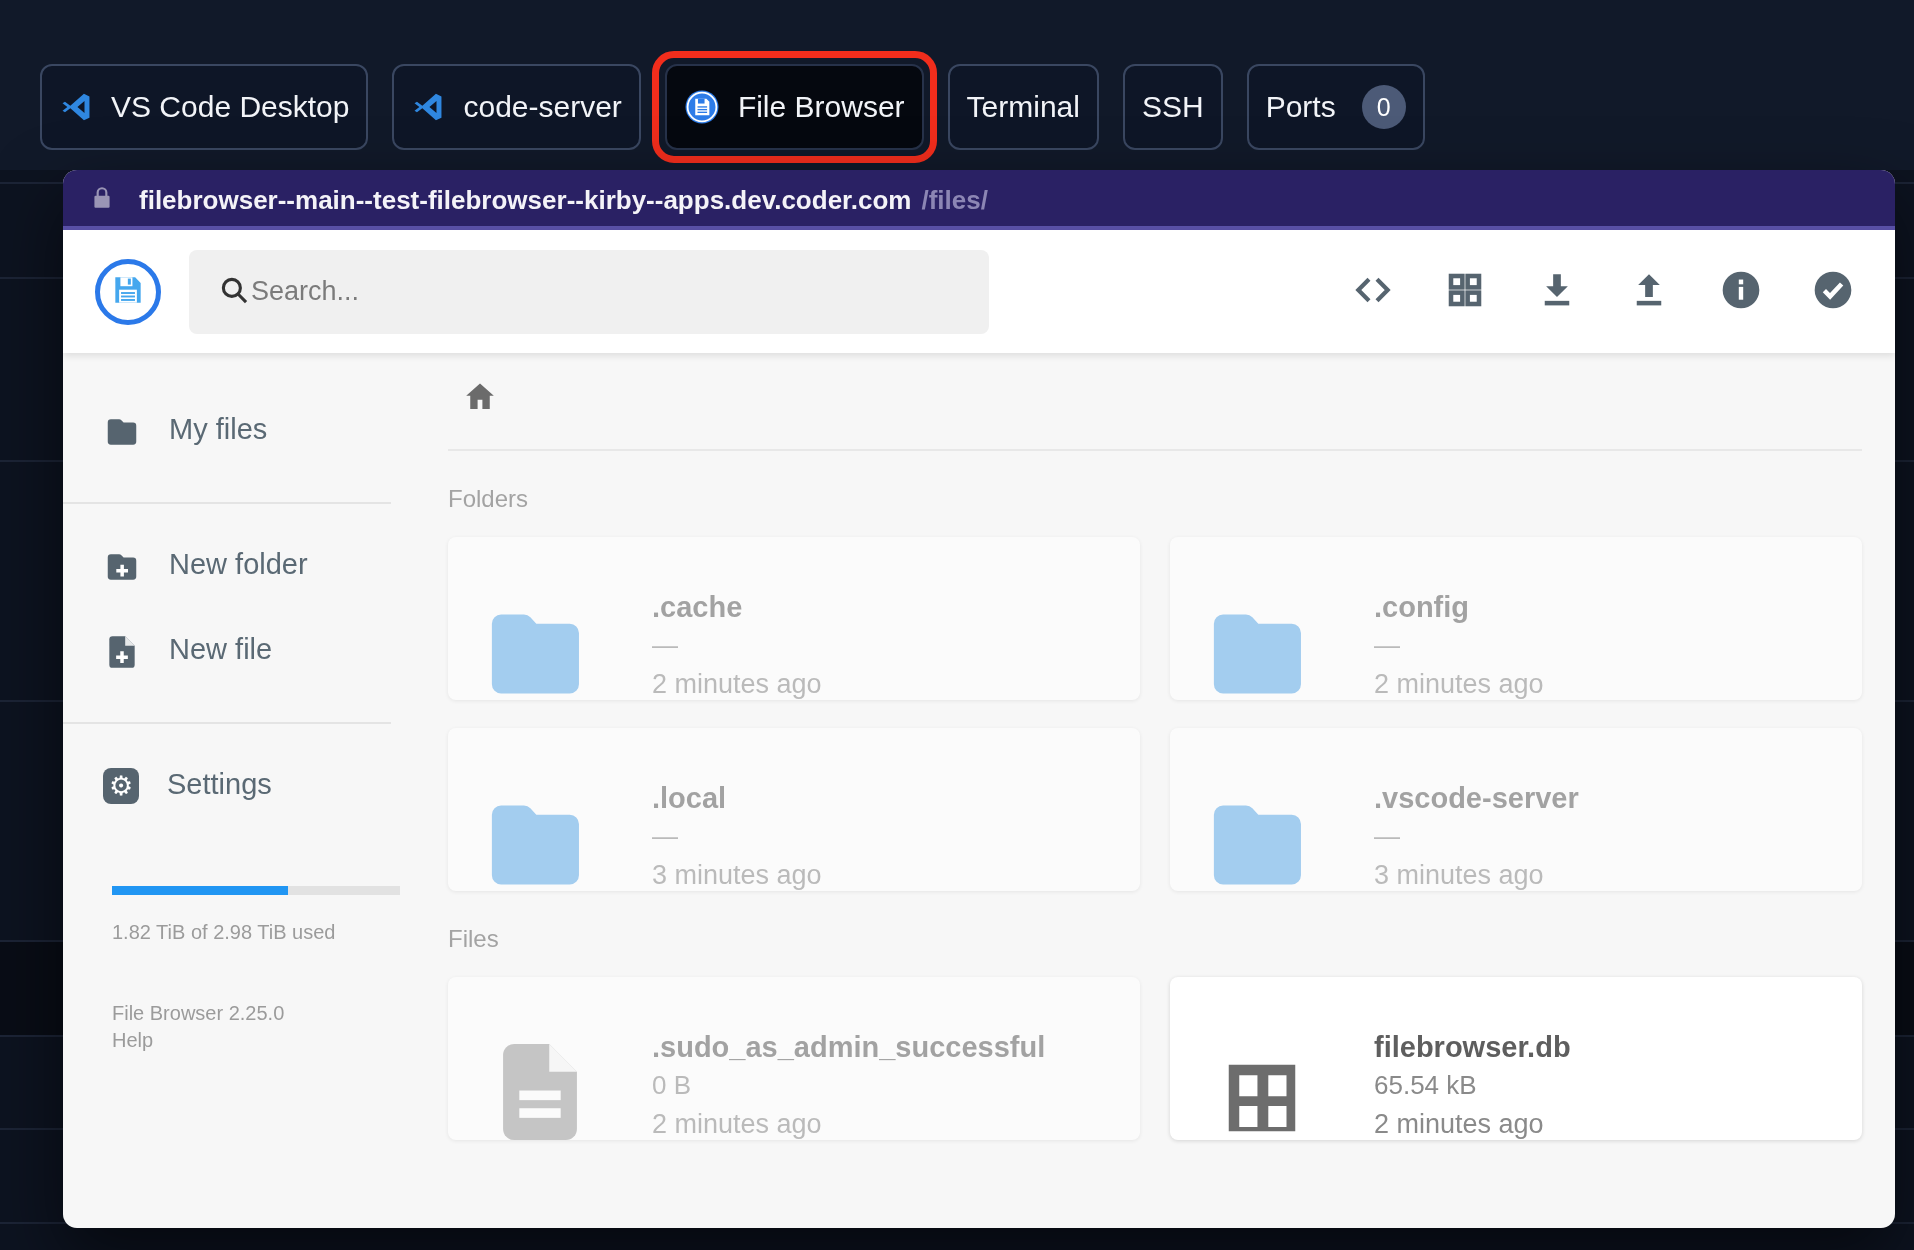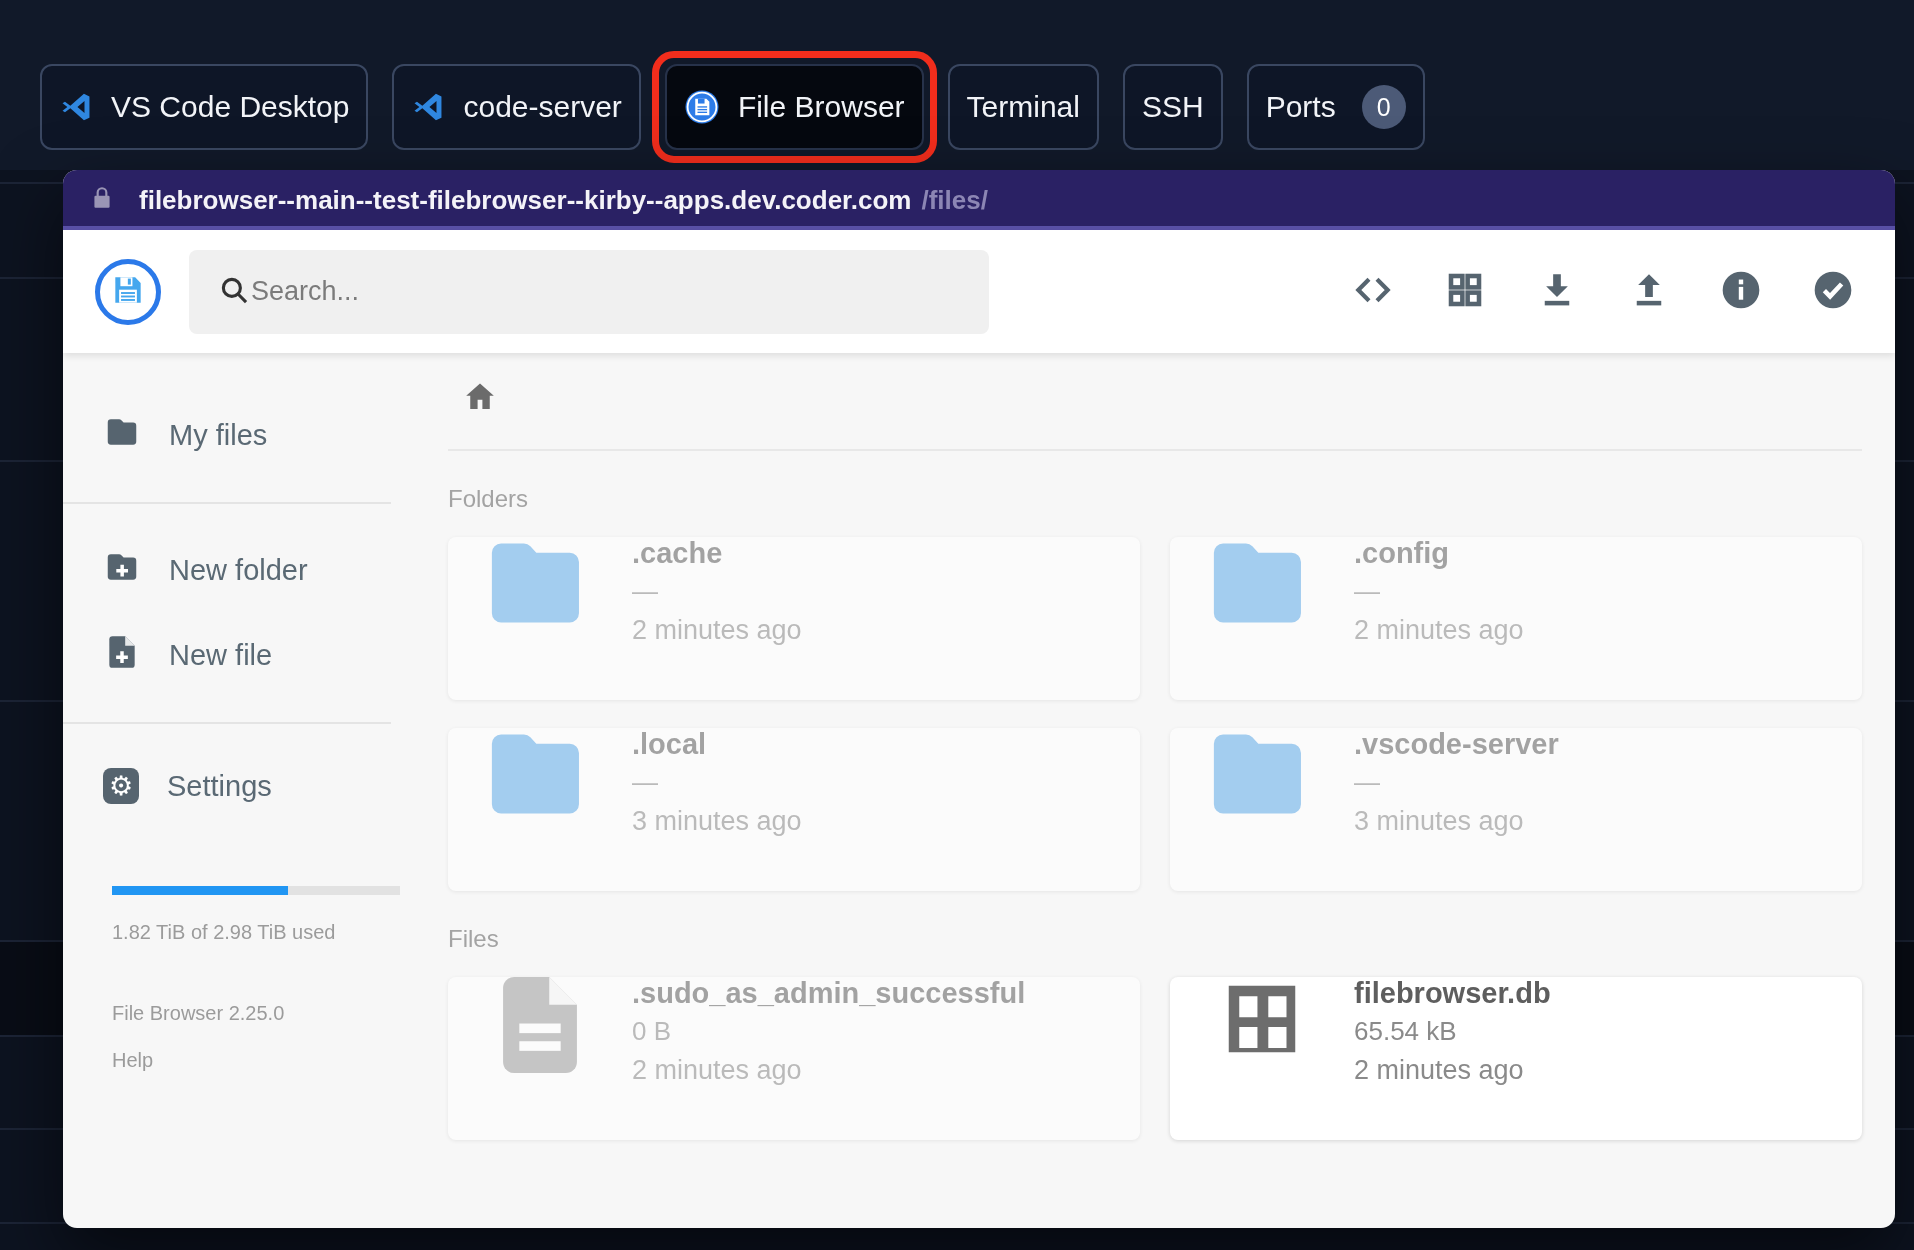--- a/index.html
+++ b/index.html
@@ -52,37 +52,37 @@
   .searchbar{flex:0 0 800px;height:84px;background:#f0f0f0;border-radius:8px;margin-left:28px;
        display:flex;align-items:center;padding:0 28px;}
   .searchbar input{border:none;outline:none;background:transparent;font-size:27px;color:#444;
        width:100%;font-family:"Liberation Sans",sans-serif}
   .searchbar input::placeholder{color:#7b7b7b}
   .actions{margin-left:auto;display:flex;gap:48px;padding-right:40px;align-items:center}
   .action-btn{width:44px;height:44px;display:flex;align-items:center;justify-content:center;cursor:pointer}
   
   .appbody{display:flex;height:809px}
   .sidebar{width:348px;flex:none;padding-top:40px}
-  .side-item{display:flex;align-items:center;gap:28px;padding:20px 0 20px 40px;
+  .side-item{display:flex;gap:28px;padding:20px 0 20px 40px;
        color:#5a6974;font-size:29px;cursor:pointer}
   .side-divider{height:2px;background:#e4e4e4;margin:24px 20px 24px 0}
   .usage{margin-top:62px;padding-left:49px}
   .progress-track{width:288px;height:9px;background:#e2e2e2}
   .progress-fill{height:100%;background:var(--accent)}
   .usage-label{margin-top:26px;color:#9b9b9b;font-size:20px}
   .version{margin-top:58px;padding-left:49px;color:#9b9b9b;font-size:20px}
-  .help{margin-top:24px;padding-left:49px;color:#9b9b9b;font-size:20px;cursor:pointer;width:max-content}
+  .help{margin-top:4px;padding-left:49px;color:#9b9b9b;font-size:20px;cursor:pointer;width:max-content}
   
   .main{flex:1;padding:0 33px 0 37px}
   .breadcrumb{padding:26px 0 0 14px;width:max-content;cursor:pointer}
   .main-divider{height:2px;background:#e8e8e8;margin-top:30px}
   .section-heading{margin-top:34px;color:#a3a3a3;font-size:24px;font-weight:normal}
   .grid{margin-top:24px;display:grid;grid-template-columns:1fr 1fr;gap:28px 30px}
-  .card{background:#fff;border-radius:8px;height:163px;display:flex;align-items:flex-start;
-       padding:0 24px 0 36px;gap:36px;box-shadow:0 1px 4px rgba(0,0,0,.14);cursor:pointer}
+  .card{background:#fff;border-radius:8px;height:163px;display:flex;align-items:flex-end;
+       padding:0 24px 0 36px;gap:56px;box-shadow:0 1px 4px rgba(0,0,0,.14);cursor:pointer}
   .card.hidden-item{opacity:.55}
   .card-icon{width:112px;flex:none;display:flex;justify-content:center;align-items:center}
   .card-name{font-size:29px;font-weight:bold;color:#5e5e5e;line-height:1.15}
   .card-size{font-size:26px;color:#8a8a8a;margin-top:6px}
   .card-time{font-size:27px;color:#8a8a8a;margin-top:8px}
   .settings-sq{width:36px;height:36px;background:var(--icon-slate);border-radius:8px;color:#fff;
        display:flex;align-items:center;justify-content:center;font-size:27px}
 </style>
 </head>
 <body>

